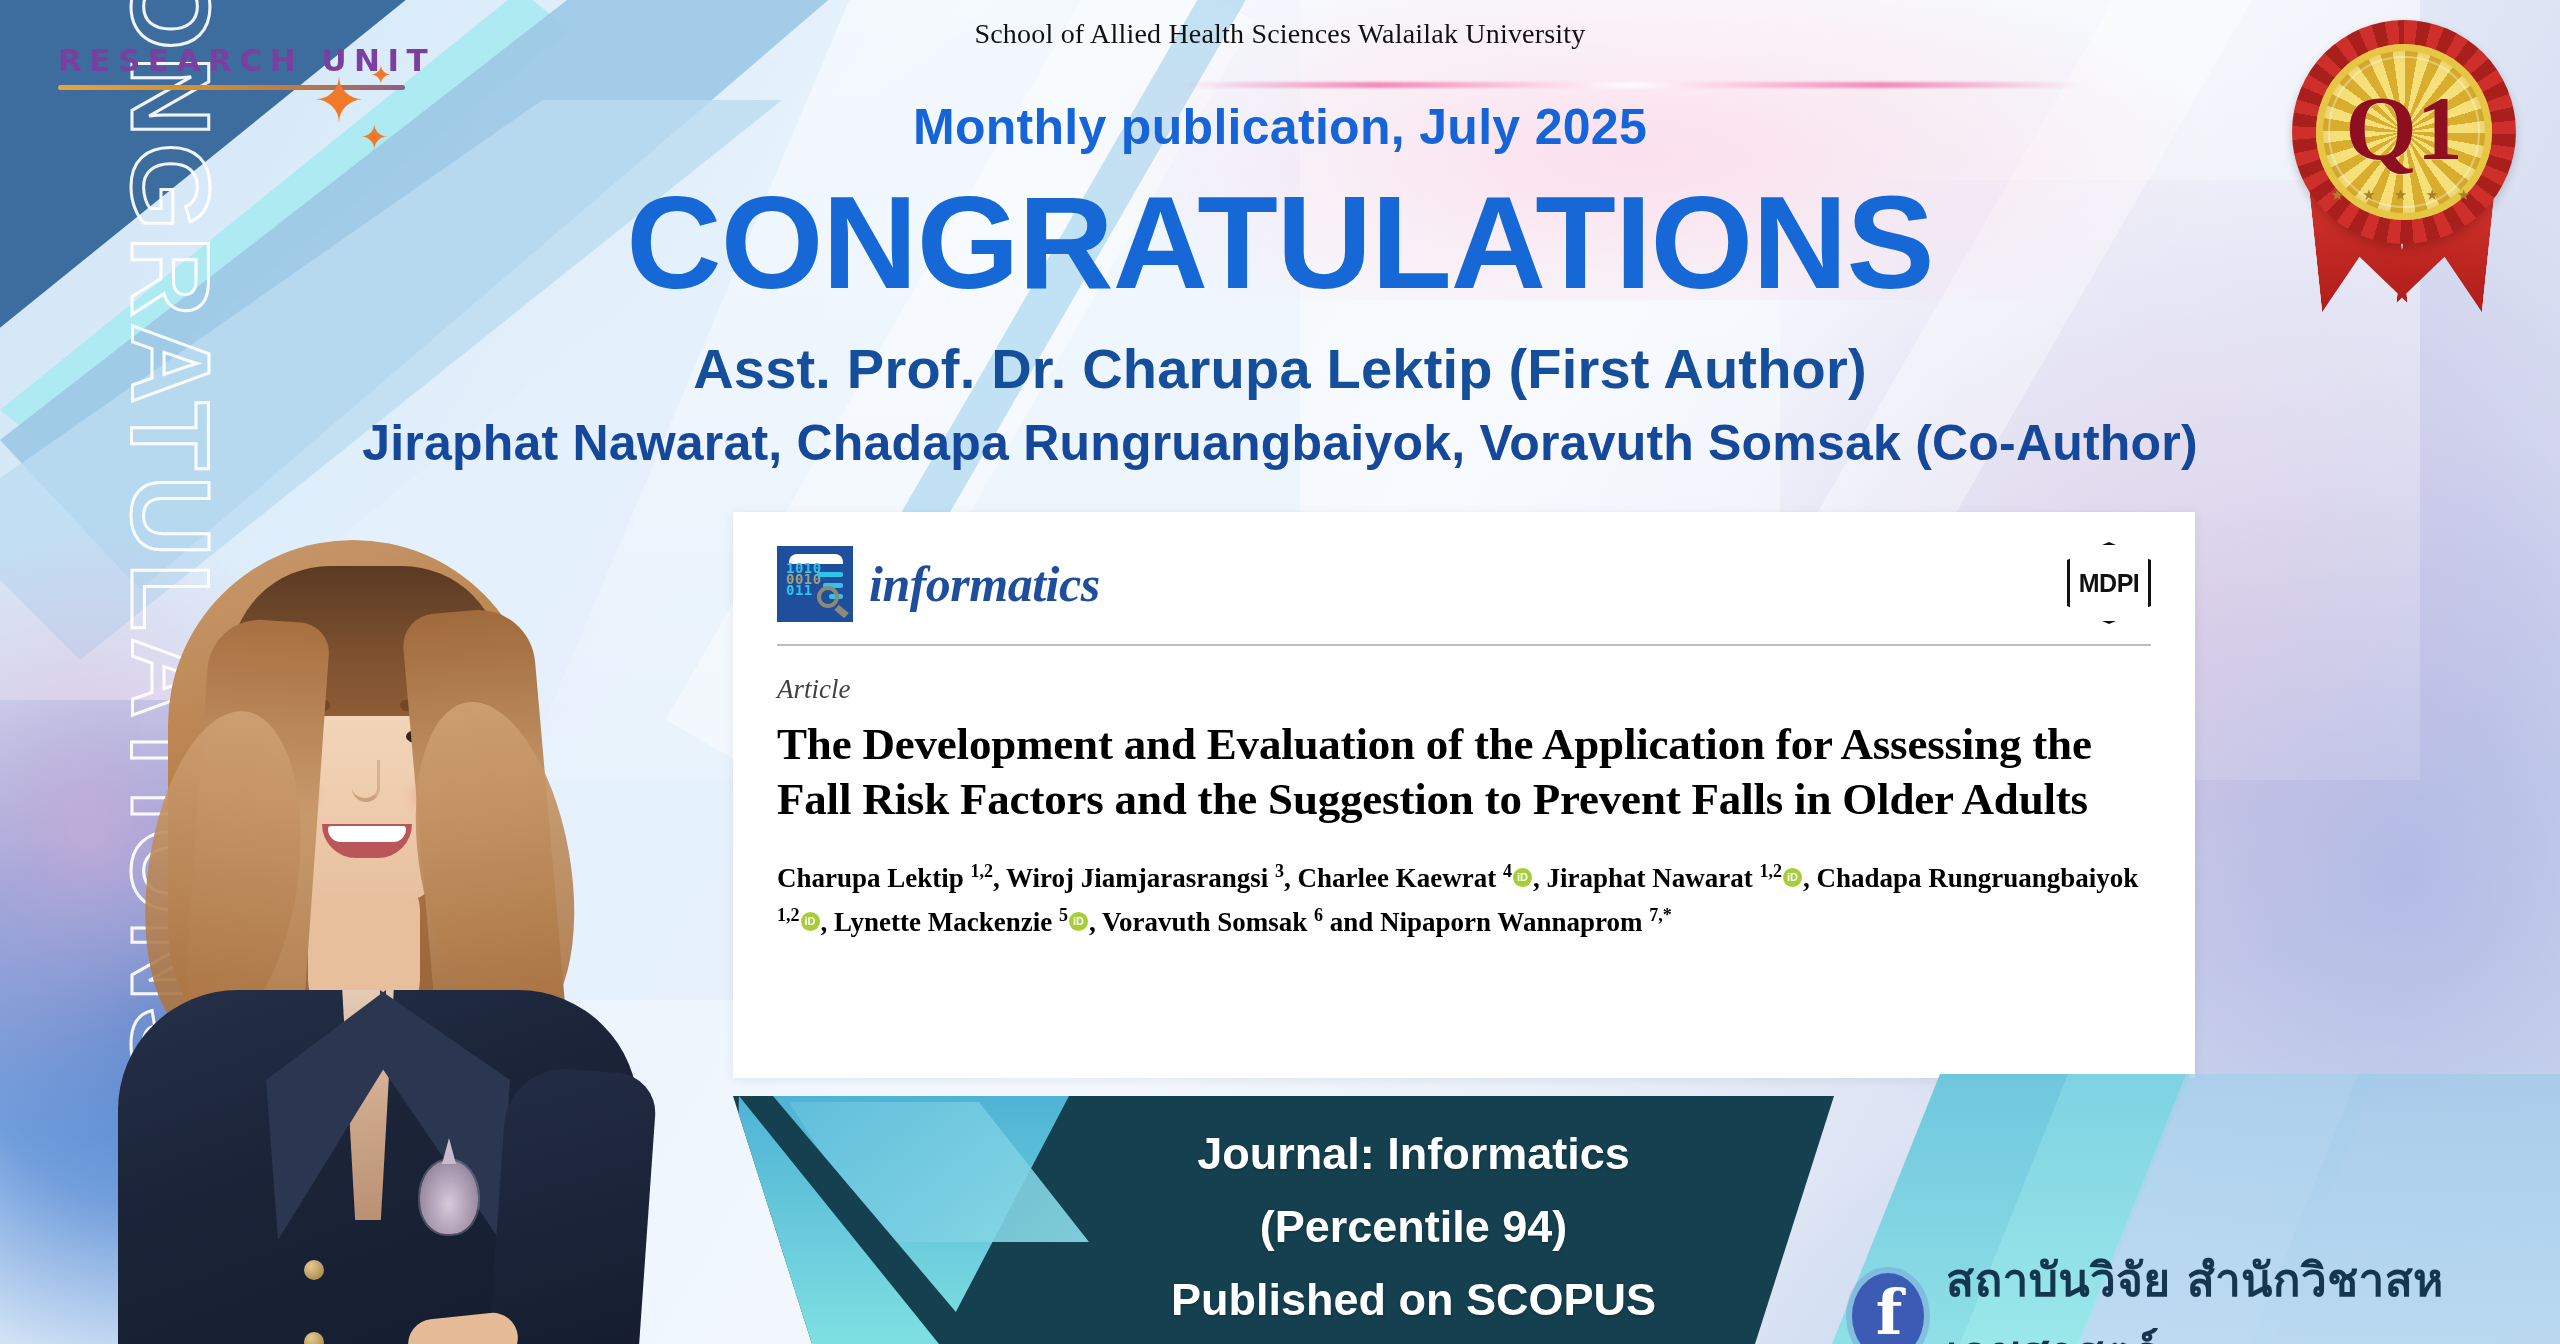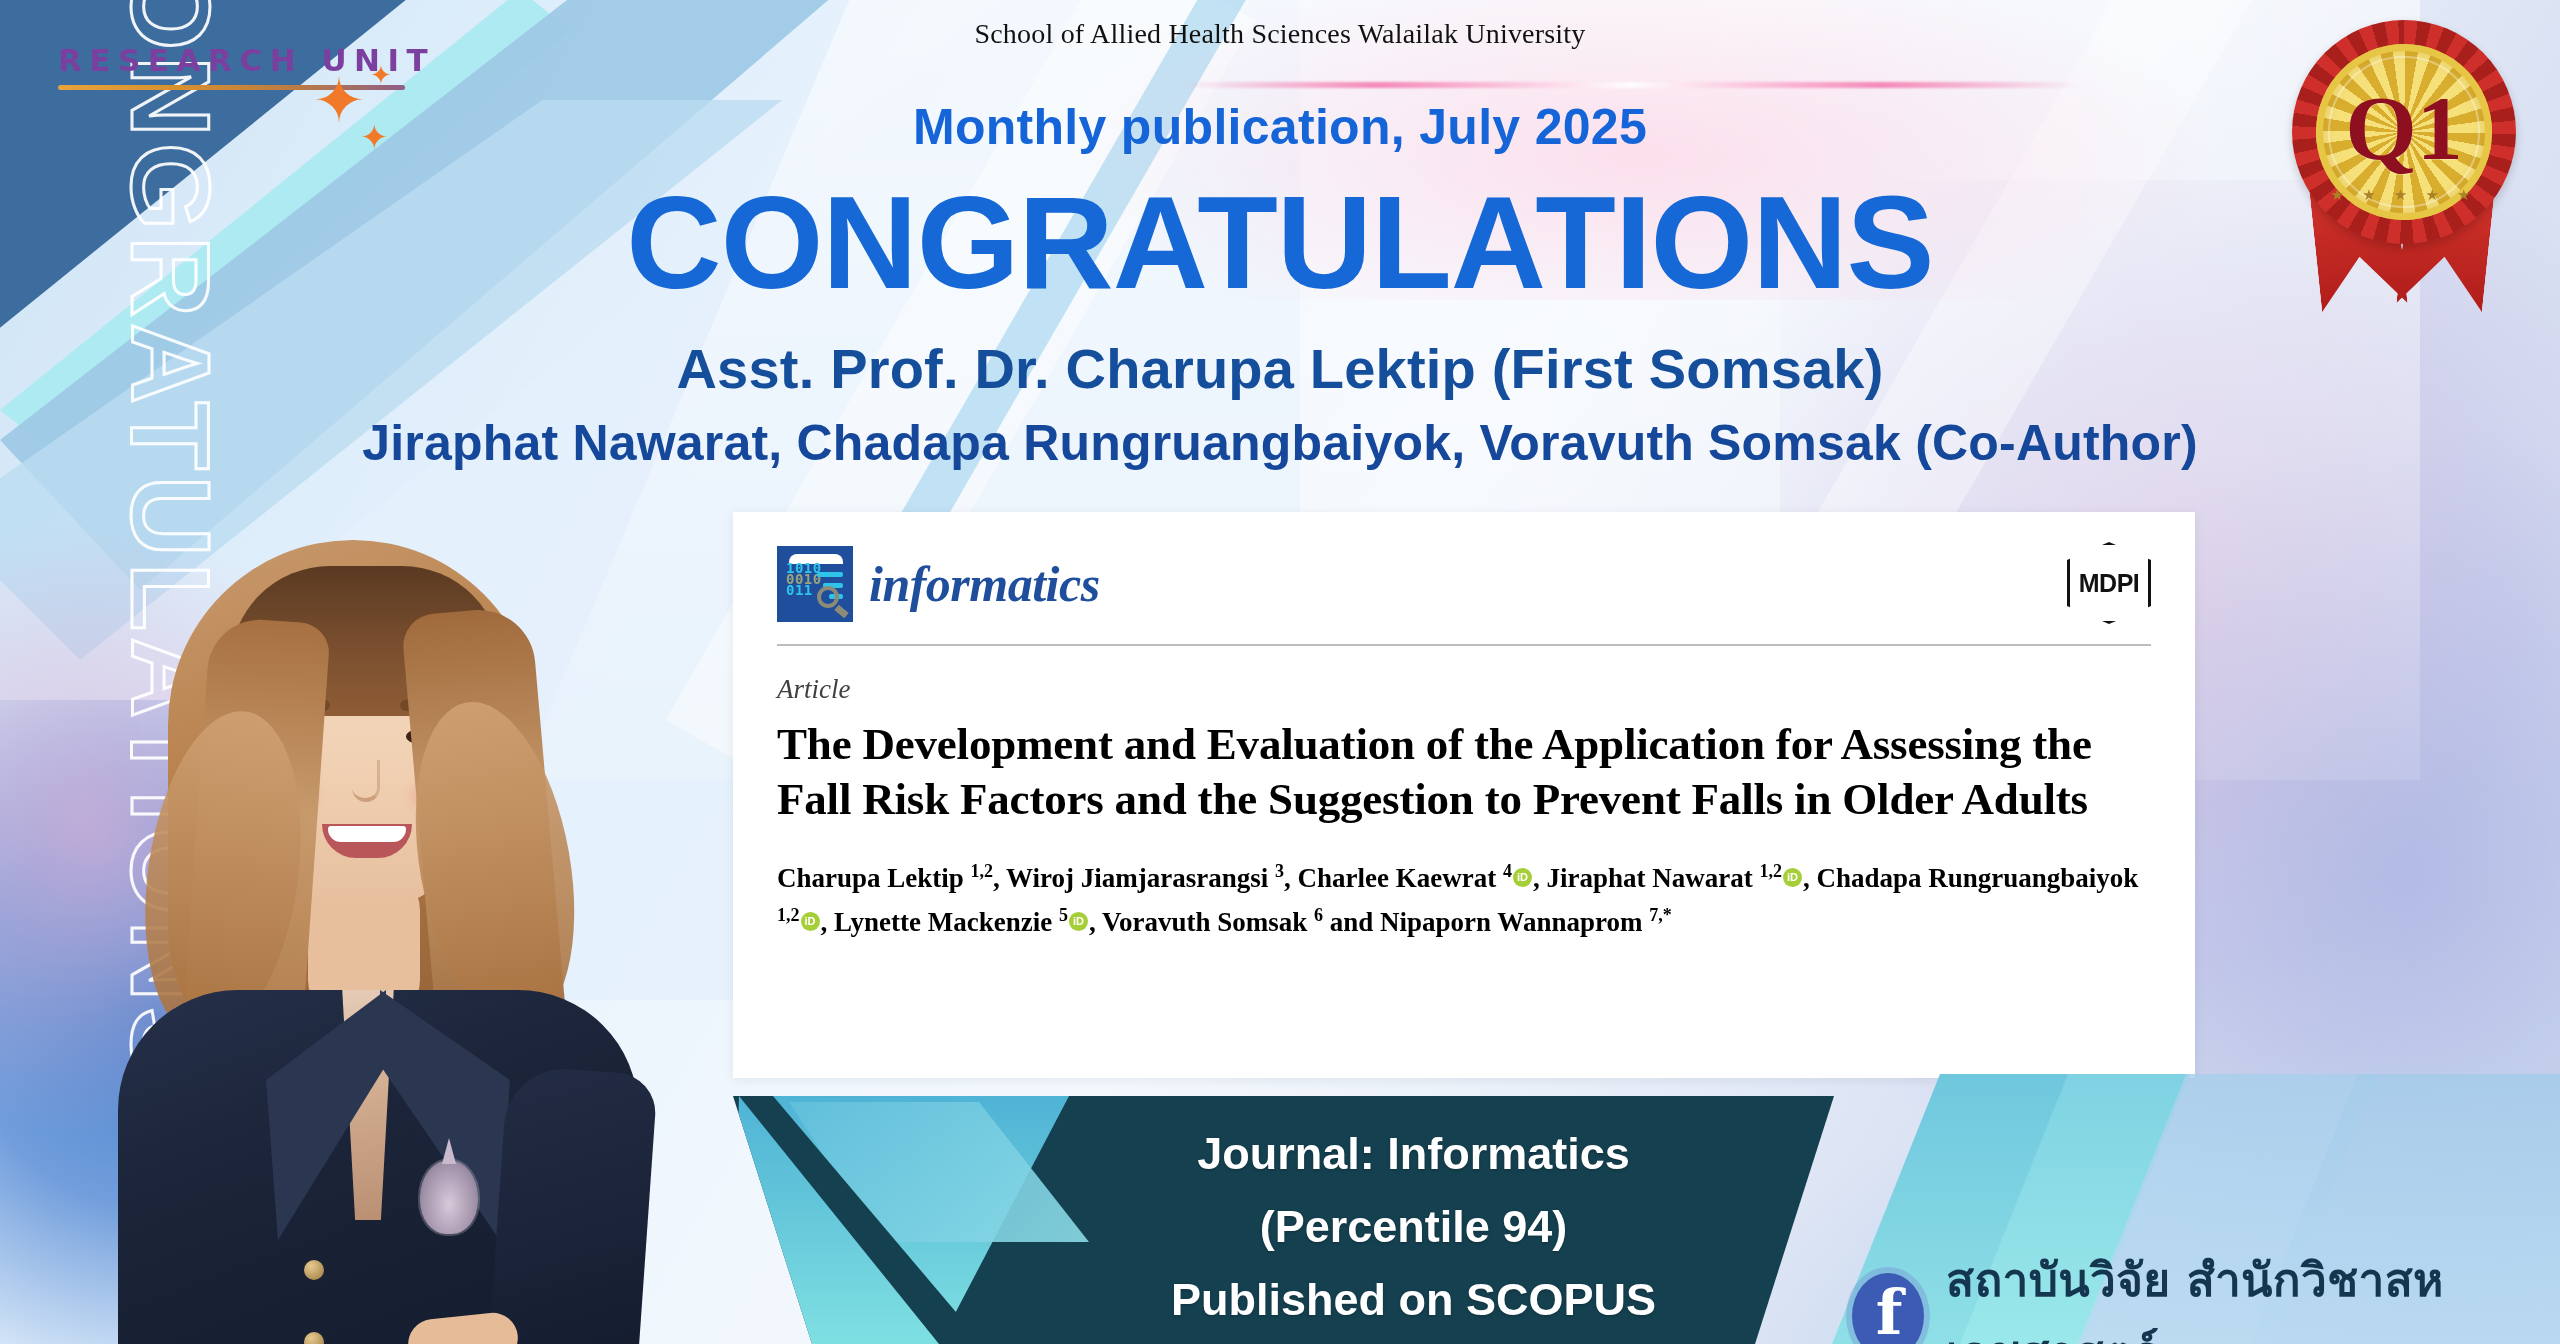--- a/index.html
+++ b/index.html
@@ -537,21 +537,21 @@
     <div class="medal">
       <div class="medal-inner"></div>
       <div class="q1-text">Q1</div>
       <div class="medal-stars">★ ★ ★ ★ ★</div>
     </div>
   </div>
 
   <div id="hdr-school">School of Allied Health Sciences Walailak University</div>
   <div id="hdr-monthly">Monthly publication, July 2025</div>
   <div id="hdr-congrats">CONGRATULATIONS</div>
-  <div id="hdr-author1">Asst. Prof. Dr. Charupa Lektip  (First Somsak)</div>
+  <div id="hdr-author1">Asst. Prof. Dr. Charupa Lektip  (First Author)</div>
   <div id="hdr-author2">Jiraphat Nawarat, Chadapa Rungruangbaiyok, Voravuth Somsak (Co-Author)</div>
 
   <div id="portrait">
     <div class="p-hair-back"></div>
     <div class="p-neck"></div>
     <div class="p-face"></div>
     <div class="p-fringe"></div>
     <div class="p-brow l"></div>
     <div class="p-brow r"></div>
     <div class="p-eye l"></div>

